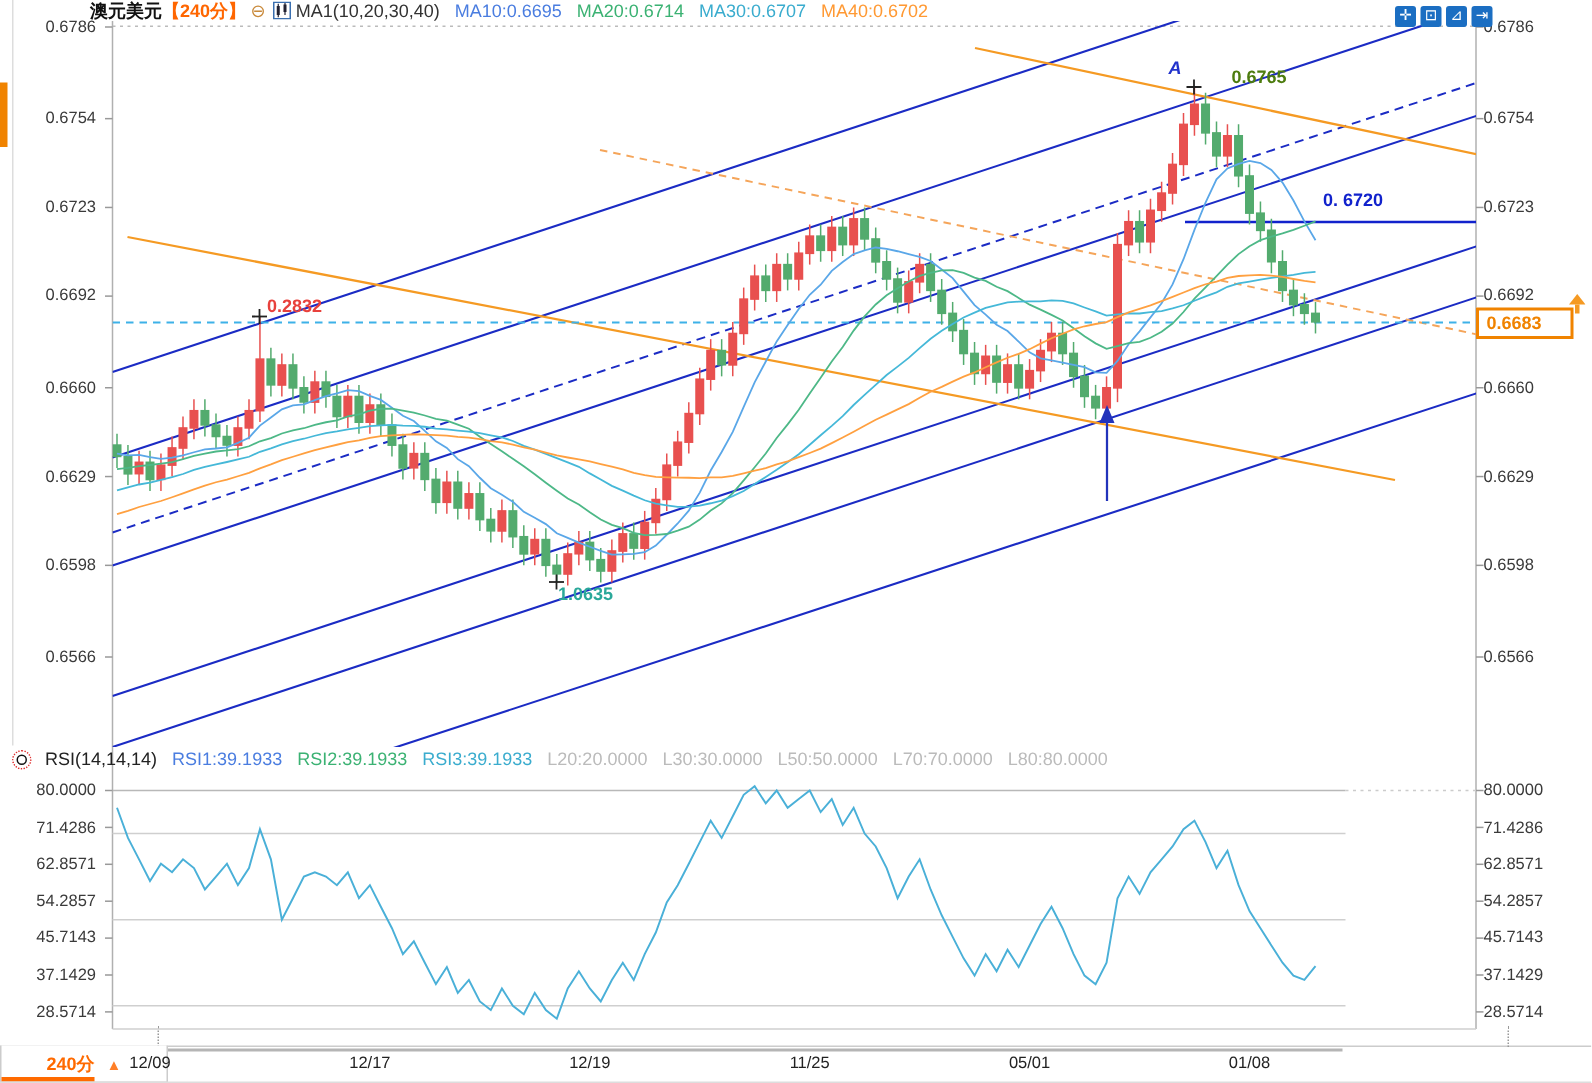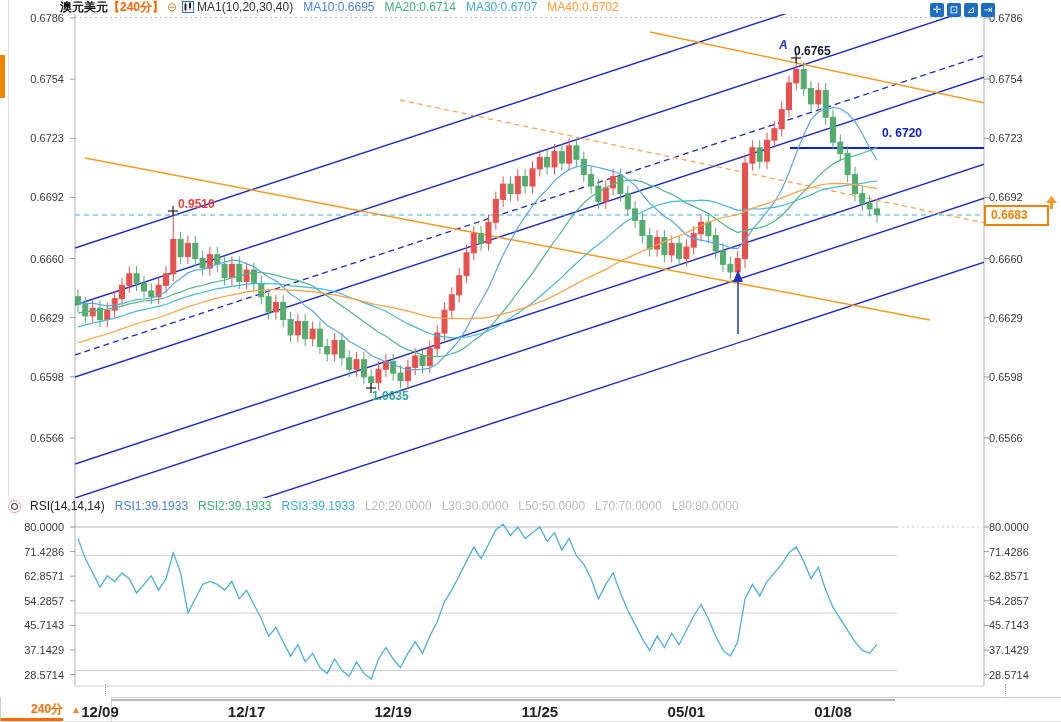--- a/index.html
+++ b/index.html
@@ -15,22 +15,22 @@
   #ma-group{color:#333;}
   #ma-legend span{margin-left:10px;}
   
   #toolbar{position:absolute;right:66px;top:2px;z-index:6;}
   .tbtn{display:inline-block;width:14px;height:14px;background:#1b6ec2;border-radius:2px;
         margin-left:3px;color:#fff;font-size:10px;line-height:14px;text-align:center;cursor:pointer;}
   
   .ylab{position:absolute;width:60px;font-size:11px;color:#3a3a3a;line-height:12px;}
   .ylab.left{left:4px;text-align:right;}
   .ylab.right{left:989px;text-align:left;}
-  .datelab{position:absolute;top:703px;width:44px;text-align:center;font-weight:bold;
-           font-size:15px;color:#222;}
+  .datelab{position:absolute;top:703px;width:44px;text-align:center;font-weight:normal;
+           font-size:11px;color:#222;}
   
   .ann{position:absolute;font-size:12px;font-weight:bold;z-index:4;white-space:nowrap;}
   
   #price-box{position:absolute;left:984px;top:205px;width:56px;height:17px;border:2px solid #f08300;
              background:#fff;color:#f08300;font-weight:bold;font-size:12px;line-height:17px;
              padding-left:5px;z-index:6;}
   #price-arrow{position:absolute;left:1046px;top:196px;z-index:6;}
   
   #rsi-header{position:absolute;left:8px;top:499px;height:15px;white-space:nowrap;z-index:5;text-align:center;}
   #rsi-header span{line-height:15px;vertical-align:top;}
@@ -421,18 +421,18 @@
     <div class="ylab left" style="top: 644px;">37.1429</div>
     <div class="ylab right" style="top: 644px;">37.1429</div>
     <div class="ylab left" style="top: 668.6px;">28.5714</div>
     <div class="ylab right" style="top: 668.6px;">28.5714</div>
     <div class="datelab" style="left: 77.99px;">12/09</div>
     <div class="datelab" style="left: 224.59px;">12/17</div>
     <div class="datelab" style="left: 371.19px;">12/19</div>
     <div class="datelab" style="left: 517.79px;">11/25</div>
     <div class="datelab" style="left: 664.39px;">05/01</div>
     <div class="datelab" style="left: 810.99px;">01/08</div>
-    <div class="ann" style="left: 178px; top: 197px; color: rgb(232, 65, 60);">0.9510</div>
+    <div class="ann" style="left: 178px; top: 197px; color: rgb(232, 65, 60);">0.2832</div>
     <div class="ann" style="left: 779px; top: 38px; color: rgb(34, 51, 204); font-style: italic;">A</div>
-    <div class="ann" style="left: 794px; top: 44px; color: #0f172a;">0.6765</div>
+    <div class="ann" style="left: 821px; top: 44px; color: #4d7c0f;">0.6765</div>
     <div class="ann" style="left: 372px; top: 389px; color: rgb(42, 168, 154);">1.0635</div>
     <div class="ann" style="left: 882px; top: 126px; color: rgb(17, 34, 204);">0. 6720</div>
   </div>
 
 </body></html>

